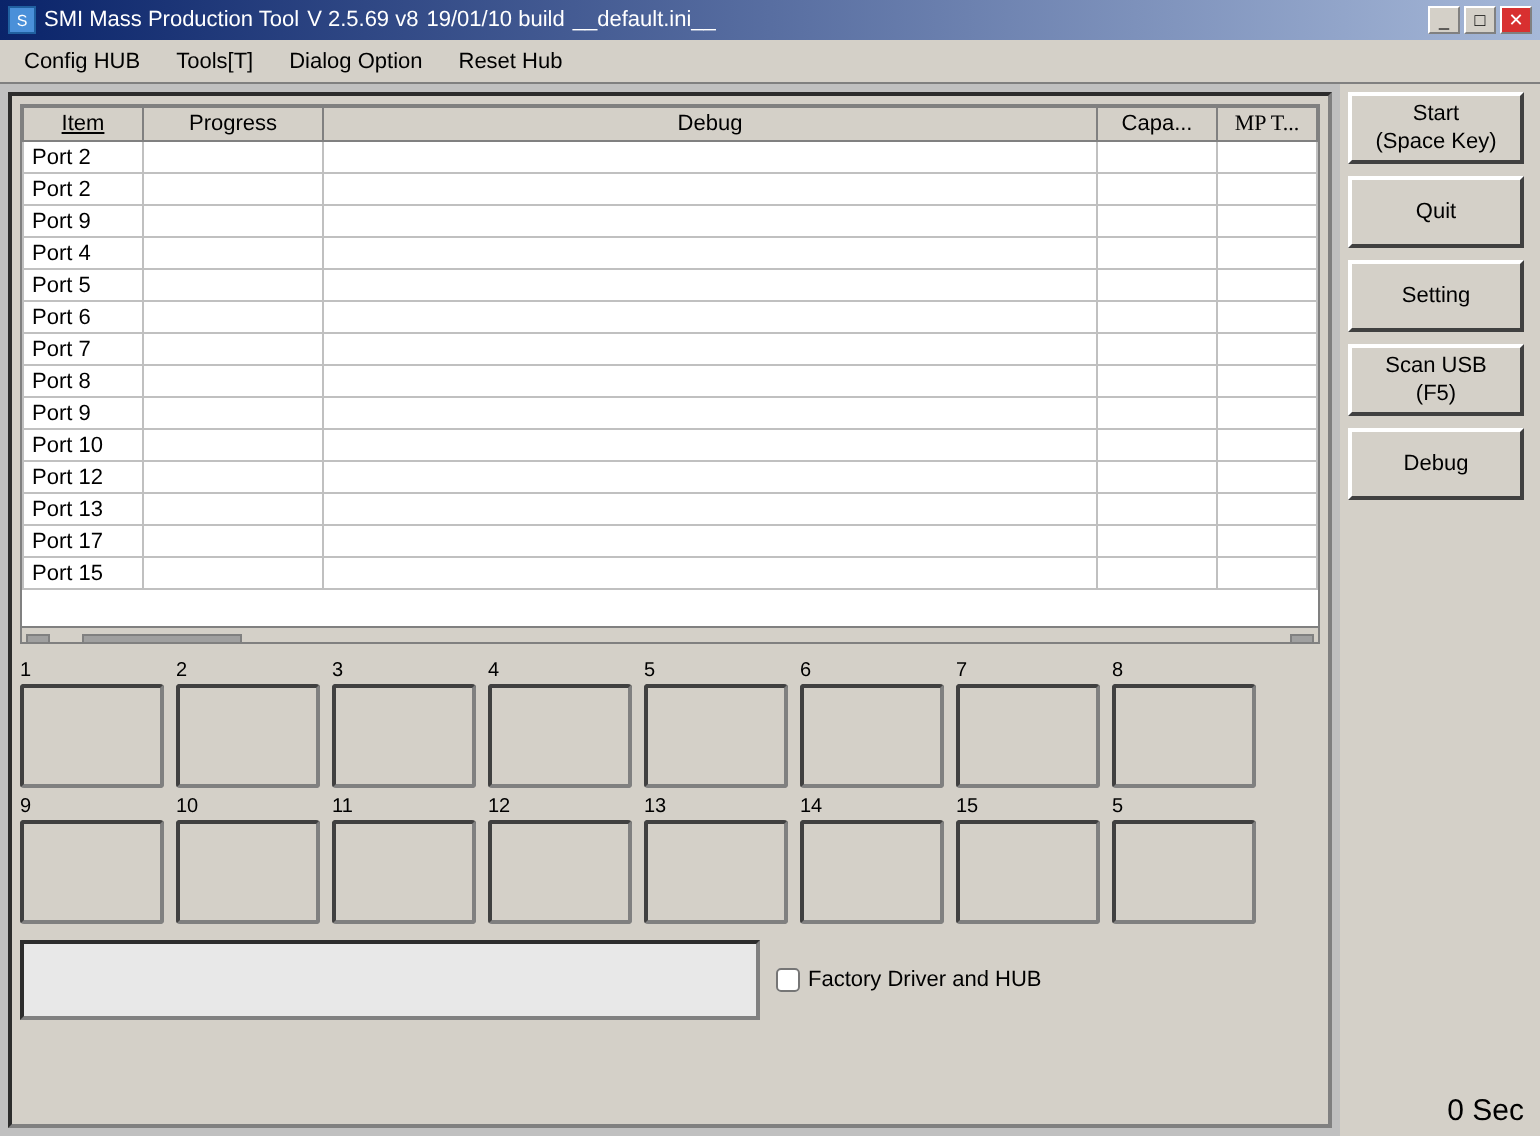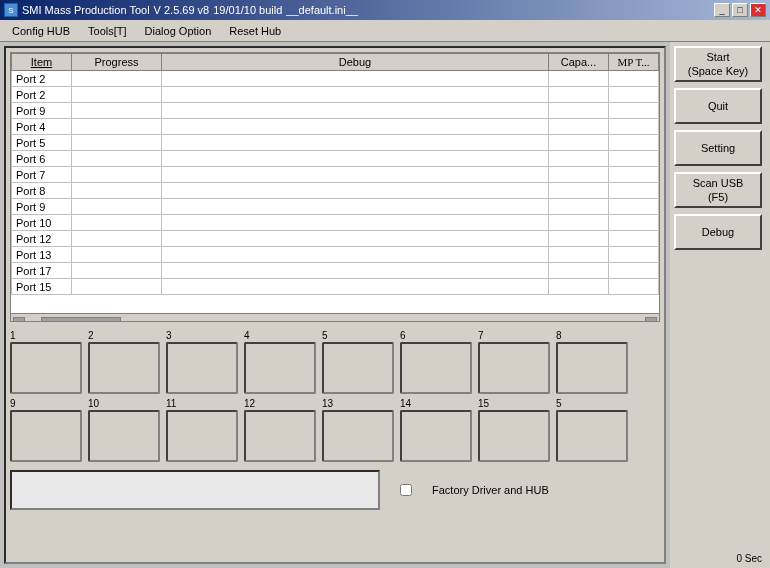--- a/index.html
+++ b/index.html
@@ -208,22 +208,21 @@
     }
     #main-input {
       flex: 0 0 370px;
       height: 40px;
       background: #e8e8e8;
       border: 2px inset #808080;
     }
     #factory-check-container {
       display: flex;
       align-items: center;
-      gap: 20px;
-      margin-left: 12px;
+      gap: 4px;
     }
     #factory-check-container input[type="checkbox"] {
       width: 12px;
       height: 12px;
     }
 
     
     #right-panel {
       width: 100px;
       display: flex;
@@ -243,21 +242,21 @@
       border-bottom-color: #404040;
       font-size: 11px;
       cursor: pointer;
       text-align: center;
       display: flex;
       align-items: center;
       justify-content: center;
       line-height: 1.3;
     }
     .sec-label {
-      font-size: 10px;
+      font-size: 15px;
       text-align: right;
       padding-right: 4px;
     }
   </style>
 </head>
 <body>
 
 <div id="title-bar">
   <div class="title-left">
     <div class="title-icon">S</div>

